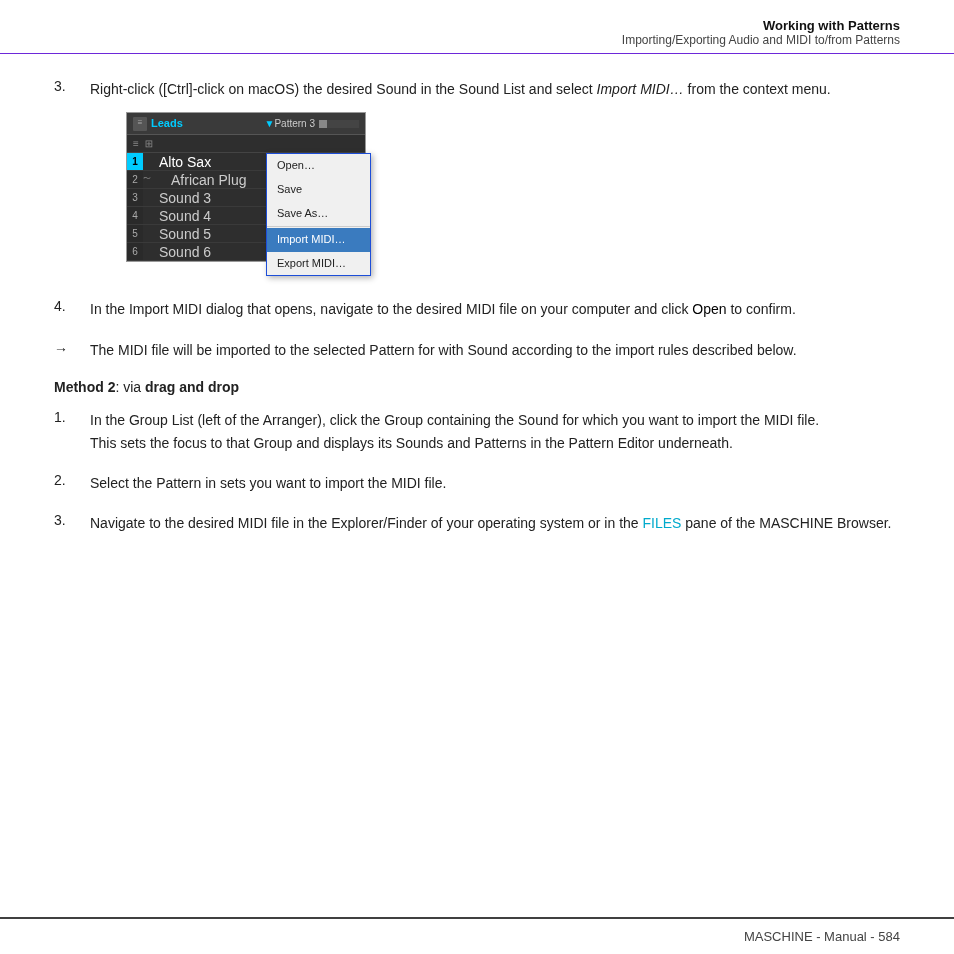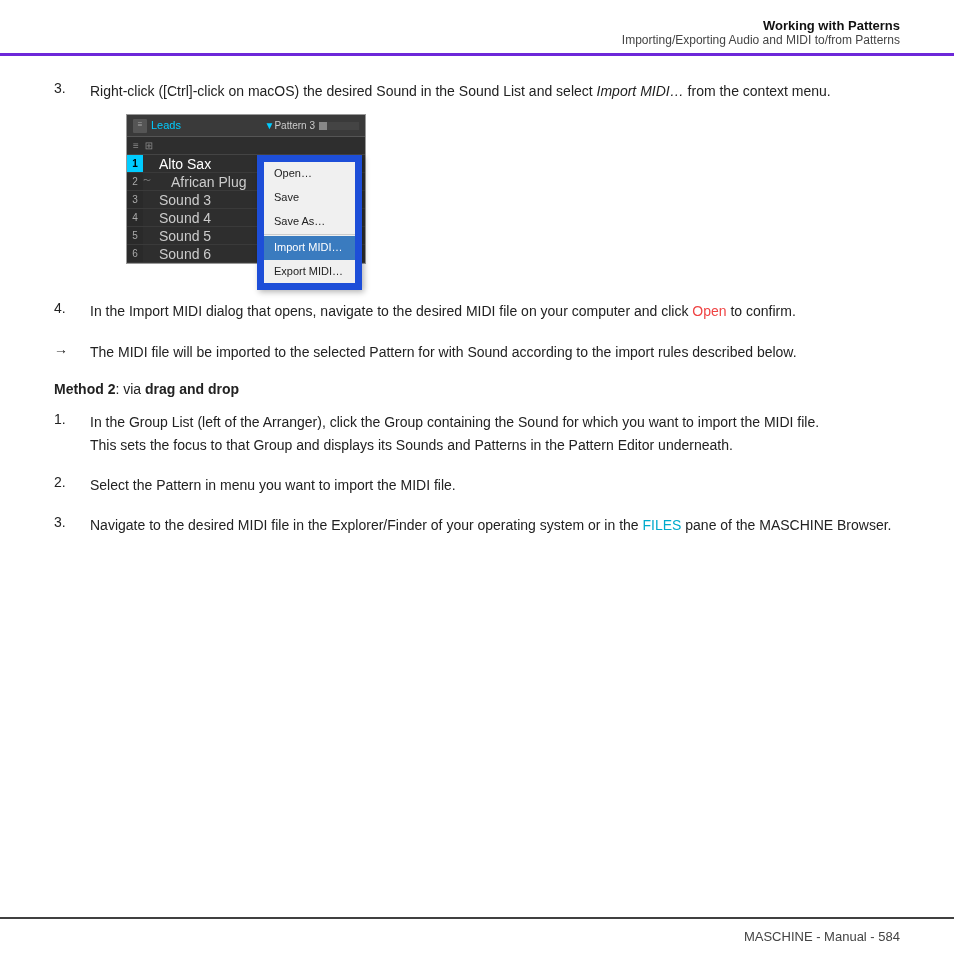--- a/index.html
+++ b/index.html
@@ -18,21 +18,21 @@
       min-height: 954px;
       padding: 0;
       position: relative;
       background: #fff;
     }
 
     
     .header {
       text-align: right;
       padding: 18px 54px 6px 54px;
-      border-bottom: 3px solid #6d28d9;
+      border-bottom: 1px solid #6d28d9;
       margin-bottom: 4px;
     }
     .header-title {
       font-weight: bold;
       font-size: 13px;
       color: #111;
     }
     .header-subtitle {
       font-size: 12px;
       color: #444;
@@ -70,21 +70,21 @@
     .step-text {
       flex: 1;
       font-size: 14px;
       line-height: 1.6;
       color: #222;
     }
     .step-text em {
       font-style: italic;
     }
     .link-blue {
-      color: #ef4444;
+      color: #000000;
       text-decoration: none;
     }
     .link-cyan {
       color: #00aacc;
       text-decoration: none;
     }
 
     
     .arrow-block {
       display: flex;
@@ -124,21 +124,21 @@
       height: 14px;
       background: #555;
       margin-right: 4px;
       border-radius: 1px;
       display: flex;
       align-items: center;
       justify-content: center;
     }
     .ui-leads-label {
       color: #00ccff;
-      font-weight: normal;
+      font-weight: bold;
       font-size: 11px;
       flex: 1;
     }
     .ui-dropdown-arrow {
       color: #00ccff;
       margin-left: 4px;
       font-size: 10px;
     }
     .ui-pattern-label {
       color: #ccc;
@@ -202,24 +202,24 @@
     
     .ui-waveform {
       color: #888;
       font-size: 8px;
       margin-right: 4px;
     }
 
     
     .context-menu {
       position: absolute;
-      left: 130px;
+      left: 139px;
       top: 40px;
       background: #f0f0f0;
-      border: 7px solid #1d4ed8;
+      border: 1px solid #1d4ed8;
       box-shadow: 2px 2px 6px rgba(0,0,0,0.3);
       width: 105px;
       z-index: 10;
       font-size: 11px;
     }
     .context-menu-item {
       padding: 3px 10px;
       color: #222;
       cursor: default;
       white-space: nowrap;
@@ -367,21 +367,21 @@
     <div class="step-block">
       <div class="step-number">1.</div>
       <div class="step-text">
         In the Group List (left of the Arranger), click the Group containing the Sound for which you want to import the MIDI file.<br>
         This sets the focus to that Group and displays its Sounds and Patterns in the Pattern Editor underneath.
       </div>
     </div>
 
     <div class="step-block">
       <div class="step-number">2.</div>
-      <div class="step-text">Select the Pattern in menu you want to import the MIDI file.</div>
+      <div class="step-text">Select the Pattern in sets you want to import the MIDI file.</div>
     </div>
 
     <div class="step-block">
       <div class="step-number">3.</div>
       <div class="step-text">
         <span>Navigate to the desired MIDI file in the Explorer/Finder of your operating system or in the </span><a class="link-cyan" href="#">FILES</a><span> pane of the MASCHINE Browser.</span>
       </div>
     </div>
 
   </div>

